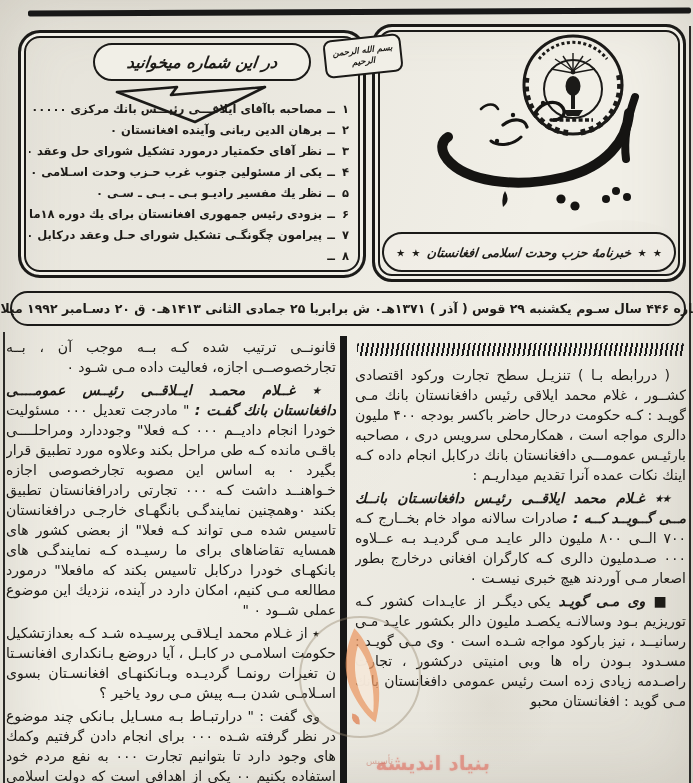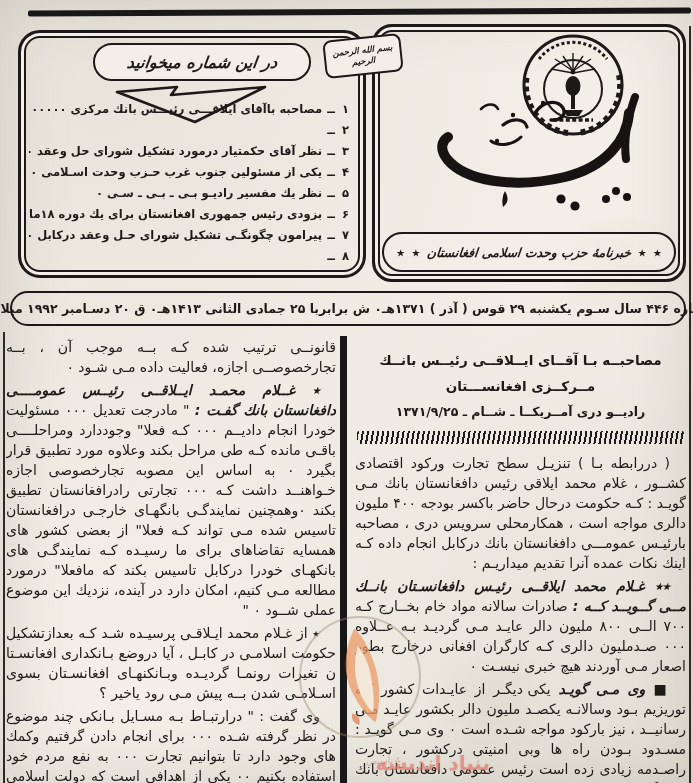--- a/index.html
+++ b/index.html
@@ -116,20 +116,21 @@
     </svg>
     <ol class="toc">
       <li class="toc-item">
           <span class="toc-num">۱</span>
           <span class="toc-dash">ــ</span>
           <span class="toc-text">مصاحبه باآقای ایلاقـــی رئیـــس بانك مركزی ۰۰۰۰۰۰</span>
         </li>
       <li class="toc-item">
           <span class="toc-num">۲</span>
           <span class="toc-dash">ــ</span>
+          <span class="toc-text">برهان الدین ربانی وآینده افغانستان ۰</span>
         </li>
       <li class="toc-item">
           <span class="toc-num">۳</span>
           <span class="toc-dash">ــ</span>
           <span class="toc-text">نظر آقای حكمتیار درمورد تشكیل شورای حل وعقد ۰۰۰۰</span>
         </li>
       <li class="toc-item">
           <span class="toc-num">۴</span>
           <span class="toc-dash">ــ</span>
           <span class="toc-text">یكی از مسئولین جنوب غرب حـزب وحدت اسـلامی ۰۰۰</span>
@@ -211,25 +212,20 @@
     <span>بسم الله الرحمن الرحیم</span>
   </div>
 
   <div class="dateline">
     <span>شماره ۴۴۶ سال سـوم یكشنبه ۲۹ قوس ( آذر ) ۱۳۷۱هـ۰ ش برابربا ۲۵ جمادی الثانی ۱۴۱۳هـ۰ ق ۲۰ دسـامبر ۱۹۹۲ میلادی</span>
   </div>
 
   <div class="divider-v"></div>
 
   <section class="col col-right">
-    <h2 class="headline">
-      <span class="hl">مصاحبــه بـا آقــای ایــلاقــی رئیــس بانــك</span>
-      <span class="hl">مــركــزی افغانســـتان</span>
-      <span class="hl hl-sub">رادیــو دری آمــریكــا ـ شــام ـ ۱۳۷۱/۹/۲۵</span>
-    </h2>
     <div class="hatch"></div>
     <p class="para"><span>( دررابطه بـا ) تنزیـل سطح تجارت ورکود اقتصادی کشــور ، غلام محمد ایلاقی رئیس دافغانستان بانك مـی گویـد : کـه حکومت درحال حاضر باکسر بودجه ۴۰۰ ملیون دالری مواجه است ، همکارمحلی سرویس دری ، مصاحبه بارئیـس عمومـــی دافغانستان بانك درکابل انجام داده کـه اینك نكات عمده آنرا تقدیم میداریـم :</span></p>
     <p class="para"><span class="lead">٭٭ غـلام محمد ایلاقــی رئیـس دافغانسـتان بانــك مــی گــویــد کــه :</span> <span>صادرات سالانه مواد خام بخــارج کـه ۷۰۰ الــی ۸۰۰ ملیون دالر عایـد مـی گردیـد بـه عــلاوه ۰۰۰ صـدملیون دالری کـه کارگران افغانی درخارج بطور اصعار مـی آوردند هیچ خبری نیسـت ۰</span></p>
     <p class="para"><span class="lead">■ وی مـی گویـد</span> <span>یکی دیگـر از عایـدات کشور کـه توریزیم بـود وسالانـه یکصـد ملیون دالر بکشور عایـد مـی رسانیــد ، نیز بارکود مواجه شـده است ۰ وی مـی گویـد : مسـدود بـودن راه ها وبی امنیتی درکشور ، تجارت راصـدمه زیادی زده است رئیس عمومی دافغانستان بانك مـی گوید : افغانستان محبو</span></p>
   </section>
 
   <section class="col col-left">
     <p class="para no-indent"><span>قانونــی ترتیب شده کـه بــه موجب آن ، بــه تجارخصوصــی اجازه، فعالیت داده مـی شـود ۰</span></p>
     <p class="para"><span class="lead">٭ غــلام محمـد ایــلاقــی رئیــس عمومــــی دافغانستان بانك گفـت :</span> <span>" مادرجت تعدیل ۰۰۰ مسئولیت خودرا انجام دادیــم ۰۰۰ کـه فعلا" وجوددارد ومراحلــــی باقـی مانده کـه طی مراحل بکند وعلاوه مورد تطبیق قرار بگیرد ۰ به اساس این مصوبه تجارخصوصی اجازه خـواهنــد داشت کـه ۰۰۰ تجارتی رادرافغانستان تطبیق بکند ۰وهمچنین نمایندگـی بانگهـای خارجـی درافغانستان تاسیس شده مـی تواند کـه فعلا" از بعضی کشور های همسایه تقاضاهای برای ما رسیـده کـه نمایندگـی های بانکهـای خودرا درکابل تاسیس بکند که مافعلا" درمورد مطالعه مـی کنیم، امکان دارد در آینده، نزدیك این موضوع عملی شــود ۰ "</span></p>
     <p class="para"><span>٭ از غـلام محمد ایـلاقـی پرسیـده شـد کـه بعدازتشکیل حکومت اسلامـی در کابـل ، آیا دروضع بـانکداری افغانسـتا ن تغیرات رونمـا گردیـده وبـانکنهـای افغانسـتان بسوی اسـلامـی شدن بــه پیش مـی رود یاخیر ؟</span></p>

